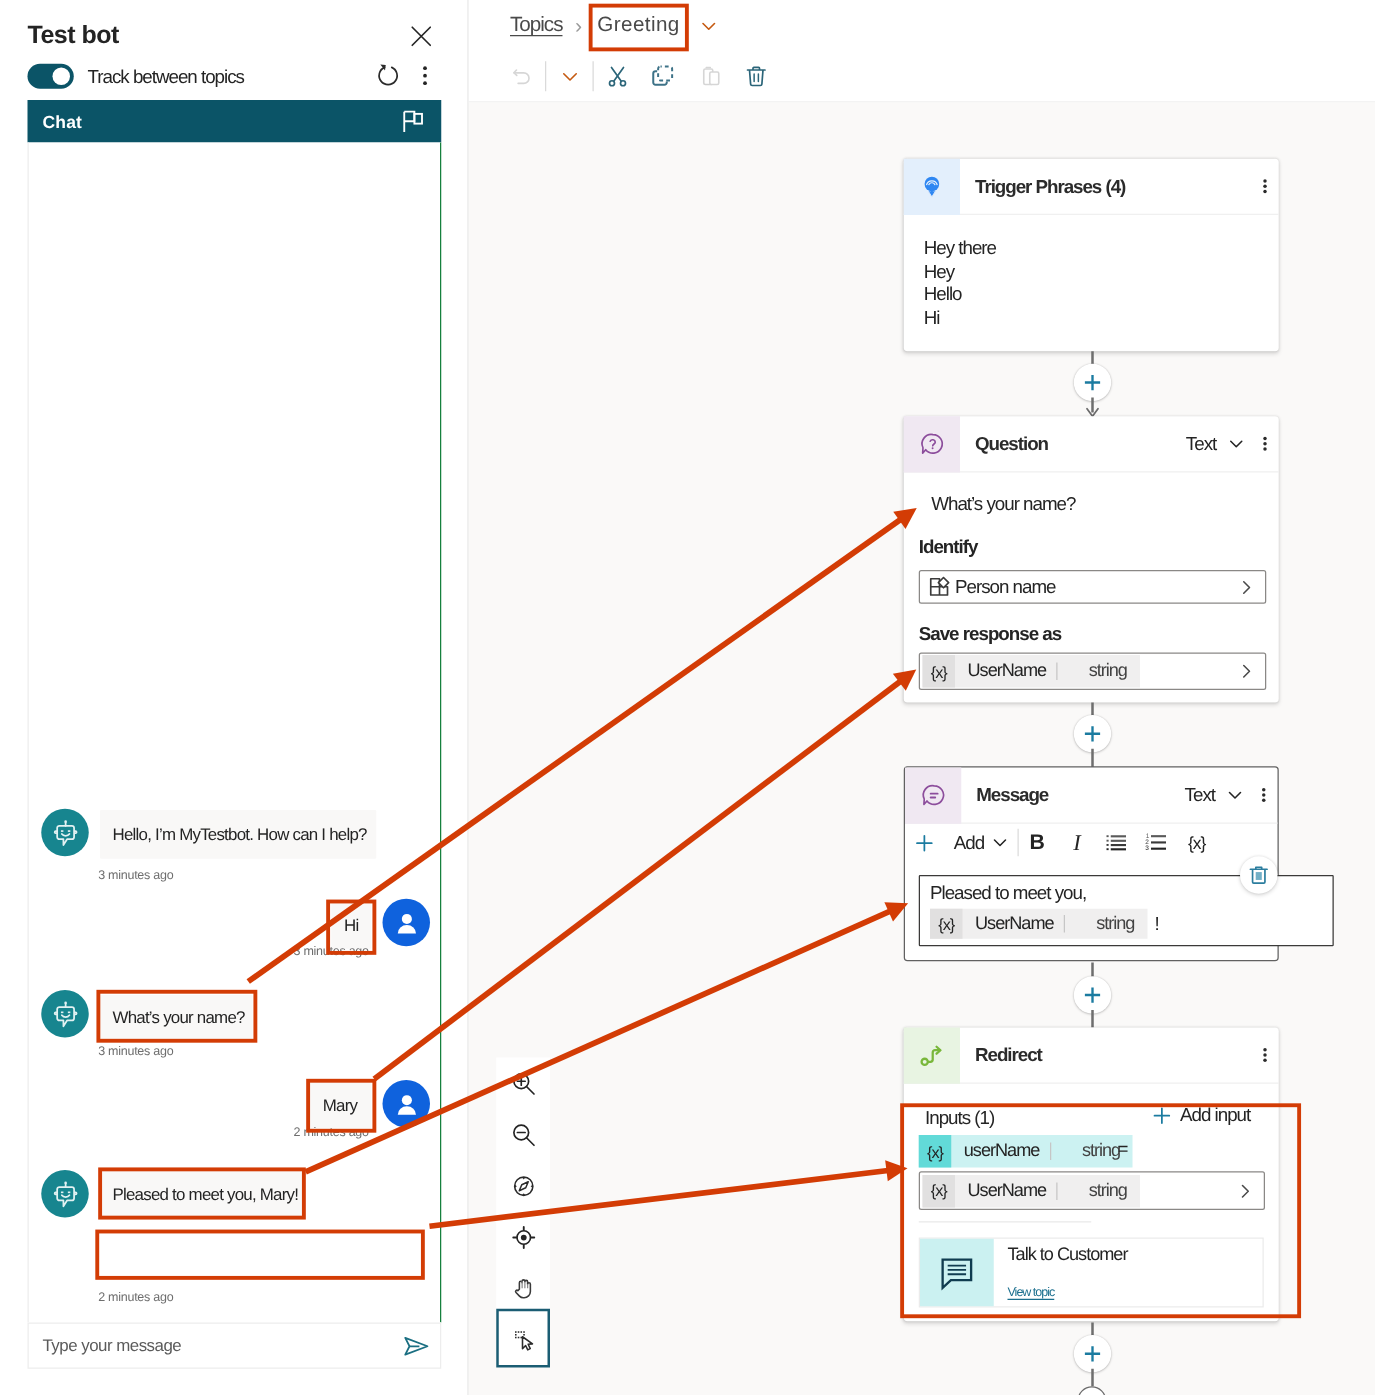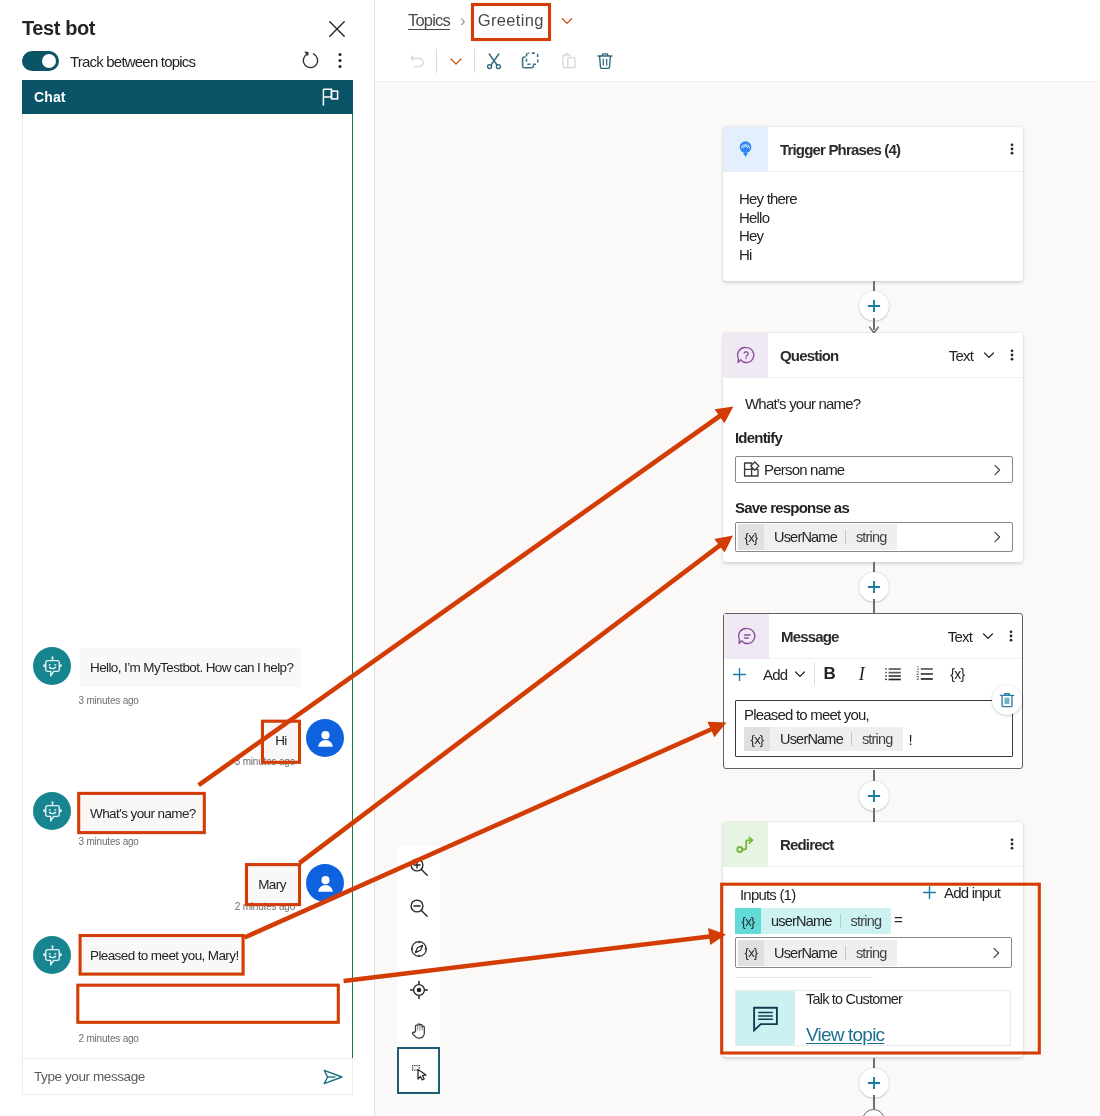--- a/index.html
+++ b/index.html
@@ -75,46 +75,46 @@
   .node-body { padding: 0; }
   .phrase { font-size: 15px; color: #242424; line-height: 18.5px; }
   .fld-label { font-size: 15px; font-weight: bold; color: #242424; }
   .fld-box { position: absolute; border: 1px solid #8a8886; border-radius: 2px; background: #fff; display: flex; align-items: center; }
   .fld-box .chev { margin-left: auto; margin-right: 8px; }
   .fld-text { font-size: 15px; color: #242424; }
   .tok { display: inline-flex; align-items: center; height: 26px; background: #f0efef; }
   .tok .tk { background: #e1e0e0; padding: 0 6px; height: 26px; display: flex; align-items: center; justify-content: center; font-size: 13px; color: #242424; min-width: 26px; }
   .tok .nm { padding: 0 8px 0 10px; font-size: 14.5px; color: #242424; }
   .tok .bar { width: 1px; height: 14px; background: #c6c6c6; }
-  .tok .ty { padding: 0 10px; font-size: 14.5px; color: #424242; }
+  .tok .ty { padding: 0 10px; font-size: 14.5px; color: #424242; margin-left: 15px; }
   .tok.teal { background: #ccf2f2; }
   .tok.teal .tk { background: #62dad8; }
 
   .connector { position: absolute; width: 1.6px; background: #6e6e6e; }
   .plus-node { position: absolute; width: 30px; height: 30px; border-radius: 50%; background: #fff; box-shadow: 0 0.6px 2px rgba(0,0,0,.23), 0 0 1px rgba(0,0,0,.15); display: flex; align-items: center; justify-content: center; cursor: pointer; }
 
 
   
   .fmt-bar { position: absolute; left: 0; top: 46px; width: 100%; height: 28px; display: flex; align-items: center; padding-left: 8px; }
   .fmt-add { display: flex; align-items: center; font-size: 15px; color: #242424; cursor: pointer; }
   .fmt-add span { margin-left: 16px; }
   .fmt-sep { width: 1px; height: 22px; background: #dcdcdc; margin: 0 -2px 0 7px; }
   .fmt-btn { width: 32px; height: 26px; display: flex; align-items: center; justify-content: center; font-size: 15px; color: #242424; cursor: pointer; }
   .fmt-btn.b { font-weight: bold; font-size: 17px; }
   .fmt-btn.i { font-style: italic; font-family: "Liberation Serif", serif; font-size: 18px; }
   .fmt-btn.x { font-size: 14px; }
   .msg-delete { position: absolute; left: 268px; top: 71px; width: 30px; height: 30px; border-radius: 50%; background: #fff; box-shadow: 0 1.2px 3.2px rgba(0,0,0,.16), 0 0 2px rgba(0,0,0,.10); display: flex; align-items: center; justify-content: center; cursor: pointer; z-index: 3; }
   .msg-editor .tok, .msg-editor .tok .tk { height: 24px; }
-  .msg-editor { position: absolute; left: 11px; top: 86px; width: 278px; height: 57px; border: 1.4px solid #3b3a39; border-radius: 1px; background: #fff; padding: 5px 0 0 8px; }
+  .msg-editor { position: absolute; left: 11px; top: 86px; width: 332px; height: 57px; border: 1.4px solid #3b3a39; border-radius: 1px; background: #fff; padding: 5px 0 0 8px; }
 
   
   .topic-card { position: absolute; left: 12px; top: 168px; width: 276px; height: 56px; border: 1px solid #ebebeb; background: #fff; display: flex; align-items: stretch; }
   .topic-ico { width: 59px; background: #cbf1f1; display: flex; align-items: center; justify-content: center; flex: none; }
   .topic-name { font-size: 14.5px; color: #242424; }
-  .topic-link { font-size: 19px; color: #1b6f8e; text-decoration: underline; text-underline-offset: 2px; cursor: pointer; margin-top: 17px; }
+  .topic-link { font-size: 10px; color: #1b6f8e; text-decoration: underline; text-underline-offset: 2px; cursor: pointer; margin-top: 17px; }
   .topic-card > div:last-child { display: flex; flex-direction: column; justify-content: center; padding-left: 11px; }
 
   
   .zoom-bar { position: absolute; left: 22.4px; top: 764px; width: 42.6px; background: #fff; }
   .zoom-btn { width: 42.6px; height: 41px; display: flex; align-items: center; justify-content: center; cursor: pointer; }
   .zoom-btn.sel { border: 2px solid #1b5d73; width: 42.6px; height: 47px; margin-top: 0px; }
 
   
   #annot { position: absolute; left: 0; top: 0; width: 1100px; height: 1116px; pointer-events: none; z-index: 50; }
 </style>
@@ -349,22 +349,22 @@
               <svg width="16" height="16" viewBox="0 0 16 16">
                   <circle cx="8" cy="3.8" r="1.4" fill="#2b2b2b"></circle>
                   <circle cx="8" cy="8" r="1.4" fill="#2b2b2b"></circle>
                   <circle cx="8" cy="12.2" r="1.4" fill="#2b2b2b"></circle>
                 </svg>
             </div>
           </div>
         </div>
         <div class="node-body" style="padding:18px 0 0 16px">
           <div class="phrase">Hey there</div>
+          <div class="phrase">Hey</div>
           <div class="phrase">Hello</div>
-          <div class="phrase">Hey</div>
           <div class="phrase">Hi</div>
         </div>
       </div>
 
       <div class="connector" style="left:498px;top:199px;height:17px"></div>
       <div class="plus-node" style="left:484px;top:209px">
         <svg width="14" height="14" viewBox="0 0 14 14">
             <path d="M7 0.9 L7 13.1 M0.9 7 L13.1 7" stroke="#1b7ba0" stroke-width="1.9"></path>
           </svg>
       </div>

